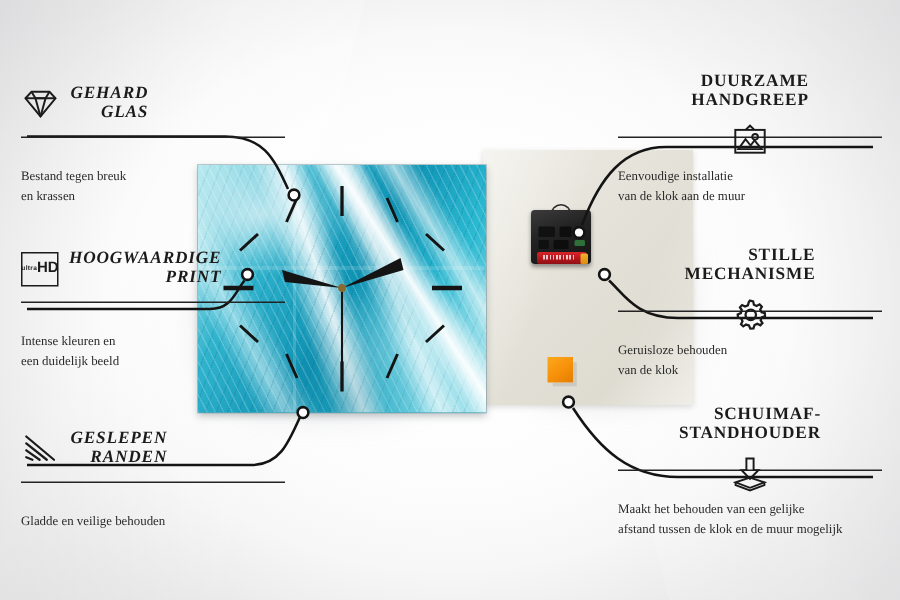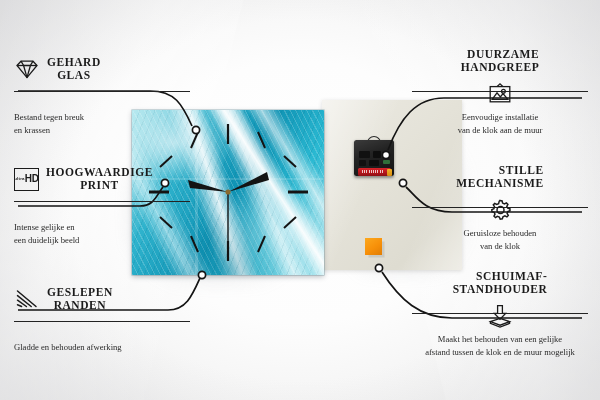--- a/index.html
+++ b/index.html
@@ -42,38 +42,38 @@
   .feature .title {
     font-family: "Liberation Serif", serif;
     font-weight: bold;
     font-size: 11.5px;
     line-height: 1.12;
     letter-spacing: .55px;
     color: #1b1b1b;
     text-transform: uppercase;
     white-space: pre-line;
   }
-  .feature.left .title { text-align: center; }
+  .feature.left .title { text-align: right; font-style: italic; }
   .feature.right .title { text-align: right; }
 
   .feature .rule {
     height: 1.4px; background: #232323; width: 100%;
     margin-top: 1px;
   }
 
   .feature .desc {
     font-family: "Liberation Serif", serif;
     font-size: 8.6px;
     line-height: 1.42;
     color: #2a2a2a;
     margin-top: 19px;
     white-space: pre-line;
   }
   .feature.left .desc { text-align: left; }
-  .feature.right .desc { text-align: center; }
+  .feature.right .desc { text-align: left; }
 
   .icon { width: 26px; height: 26px; flex: 0 0 26px; color: #1b1b1b; }
   .icon svg { display:block; width: 100%; height: 100%; }
 
   
   .hd-badge {
     width: 25px; height: 23px; flex: 0 0 25px;
     border: 1.6px solid #1b1b1b;
     display: flex; 
     align-items: center; justify-content: center;
@@ -339,41 +339,41 @@
   <div class="feature left" id="f-print">
     <div class="head">
       <span class="hd-badge">
         <span class="u">ultra</span>
         <span class="hd">HD</span>
       </span>
       <span class="title">HOOGWAARDIGE
 PRINT</span>
     </div>
     <div class="rule"></div>
-    <div class="desc">Intense gelijke en
+    <div class="desc">Intense kleuren en
 een duidelijk beeld</div>
   </div>
 
   <div class="feature left" id="f-edges">
     <div class="head">
       <span class="icon">
         <svg viewBox="0 0 26 26">
             <g stroke="currentColor" stroke-width="1.5" stroke-linecap="round">
           <line x1="3.5" y1="5" x2="22" y2="20.5"></line>
           <line x1="3.5" y1="9.6" x2="17.2" y2="20.5"></line>
           <line x1="3.5" y1="14.2" x2="12.4" y2="20.5"></line>
           <line x1="3.5" y1="18.8" x2="7.6" y2="20.5"></line>
         </g>
           </svg>
       </span>
       <span class="title">GESLEPEN
 RANDEN</span>
     </div>
     <div class="rule"></div>
-    <div class="desc">Gladde en behouden afwerking</div>
+    <div class="desc">Gladde en veilige behouden</div>
   </div>
 
   <div class="feature right" id="f-handle">
     <div class="head">
       <span class="title">DUURZAME
 HANDGREEP</span>
       <span class="icon">
         <svg viewBox="0 0 26 26">
             <g fill="none" stroke="currentColor" stroke-width="1.3">
           <path d="M10.2 5.4 L13 2.8 L15.8 5.4"></path>

